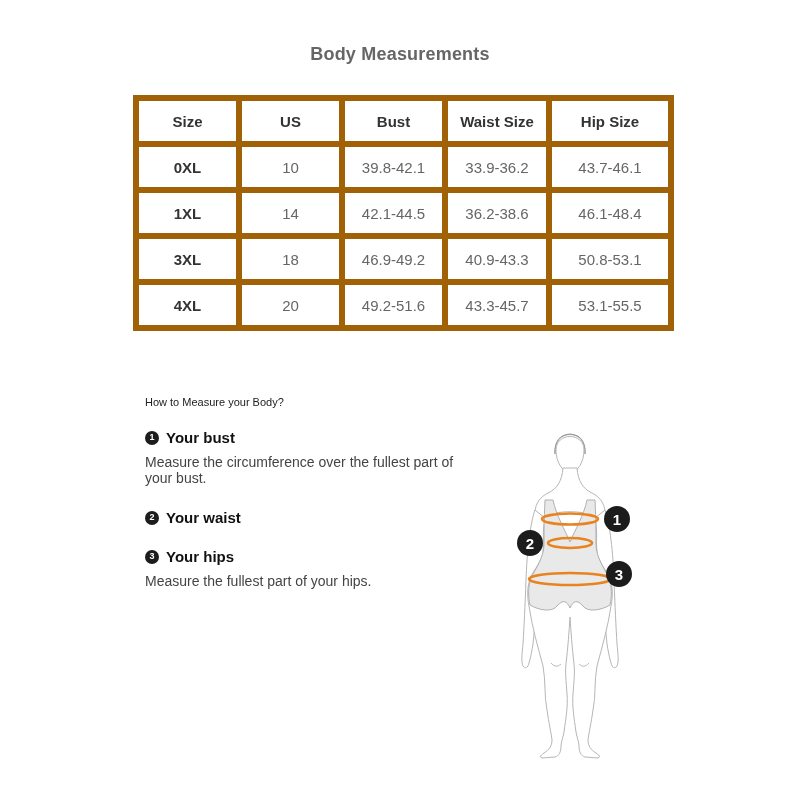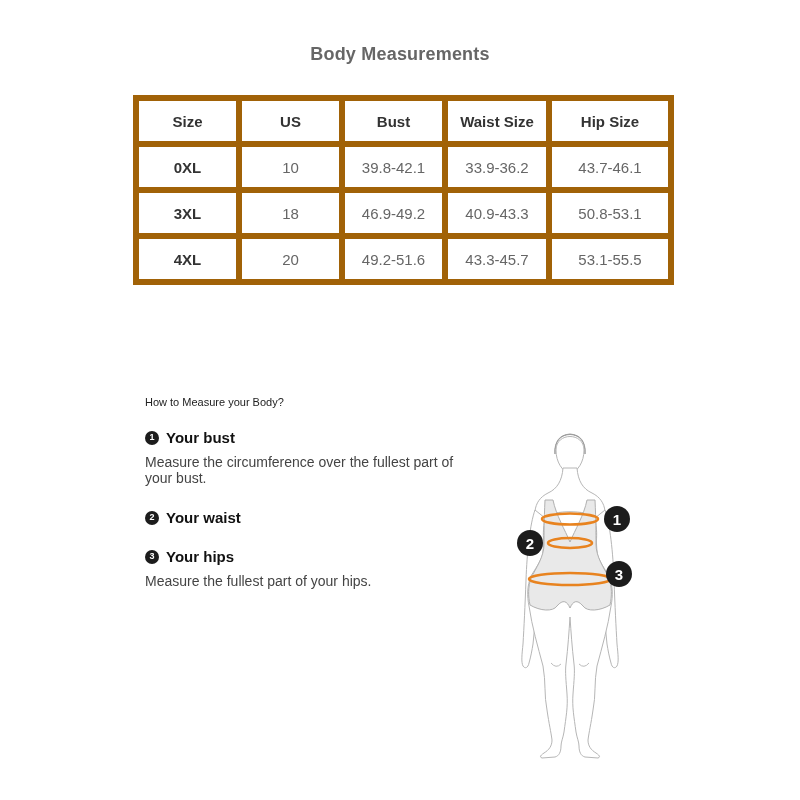--- a/index.html
+++ b/index.html
@@ -100,20 +100,27 @@
         <th>Hip Size</th>
       </tr>
     </thead>
     <tbody>
       <tr>
         <td class="size-col">0XL</td>
         <td>10</td>
         <td>39.8-42.1</td>
         <td>33.9-36.2</td>
         <td>43.7-46.1</td>
+      </tr>
+      <tr>
+        <td class="size-col">1XL</td>
+        <td>14</td>
+        <td>42.1-44.5</td>
+        <td>36.2-38.6</td>
+        <td>46.1-48.4</td>
       </tr>
       <tr>
         <td class="size-col">3XL</td>
         <td>18</td>
         <td>46.9-49.2</td>
         <td>40.9-43.3</td>
         <td>50.8-53.1</td>
       </tr>
       <tr>
         <td class="size-col">4XL</td>

